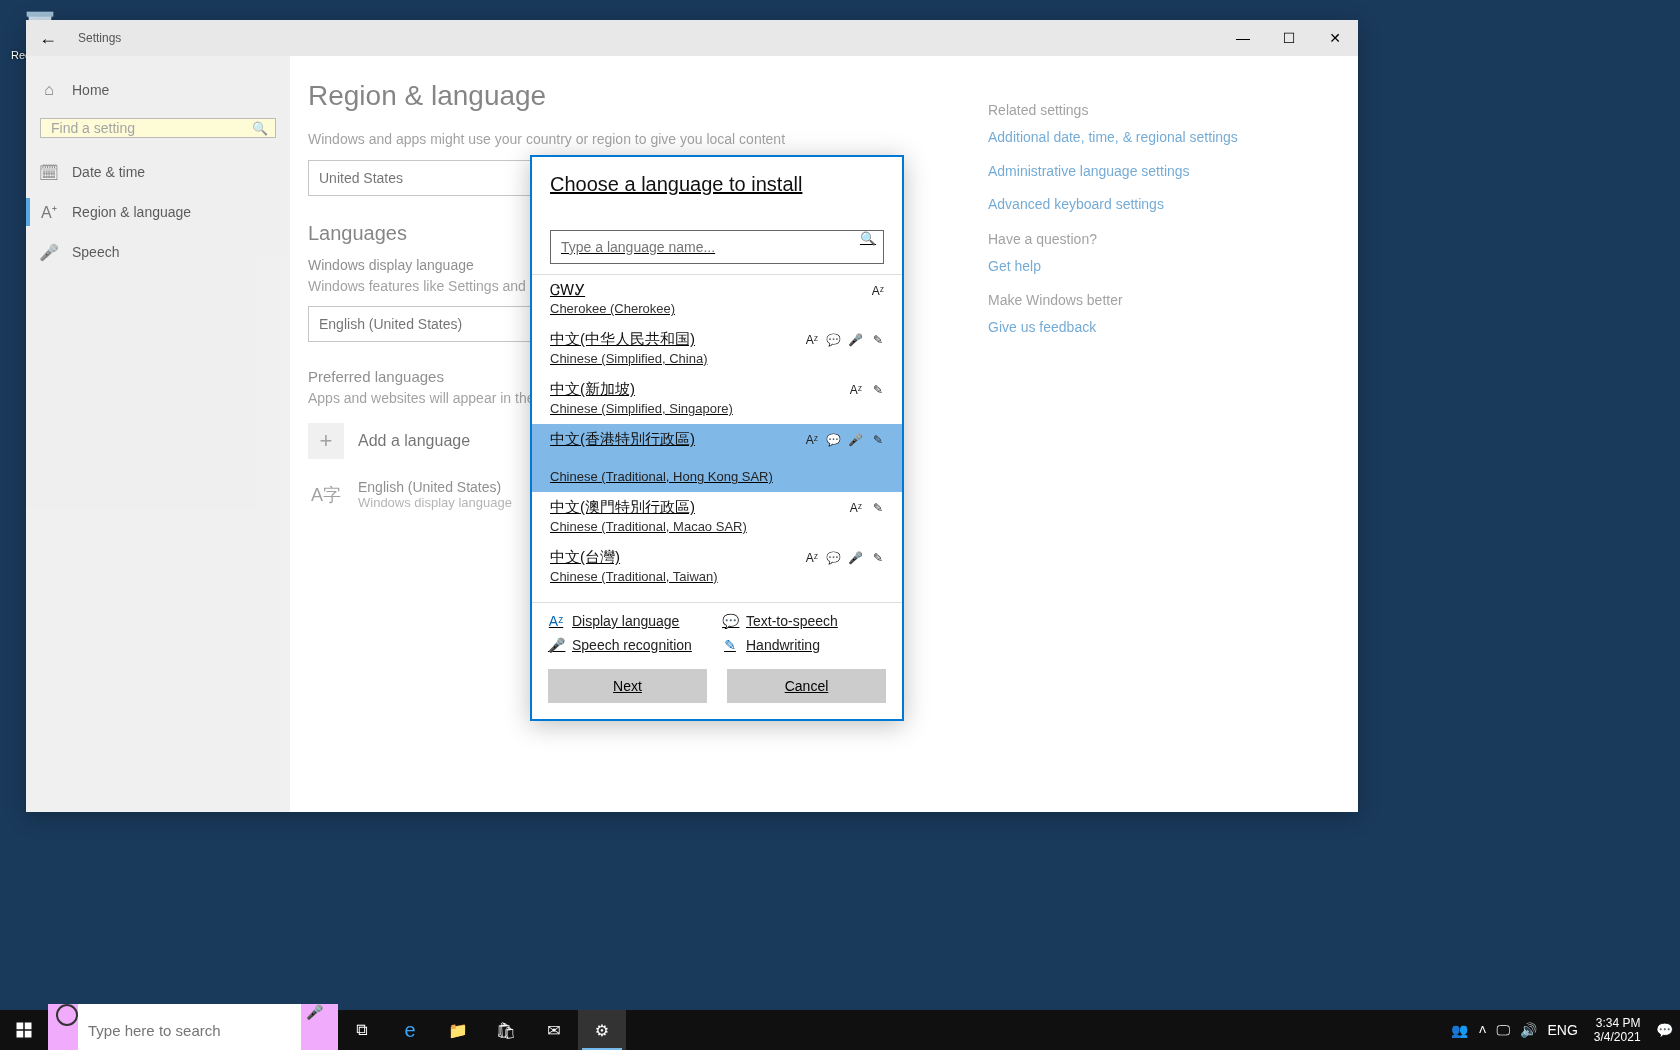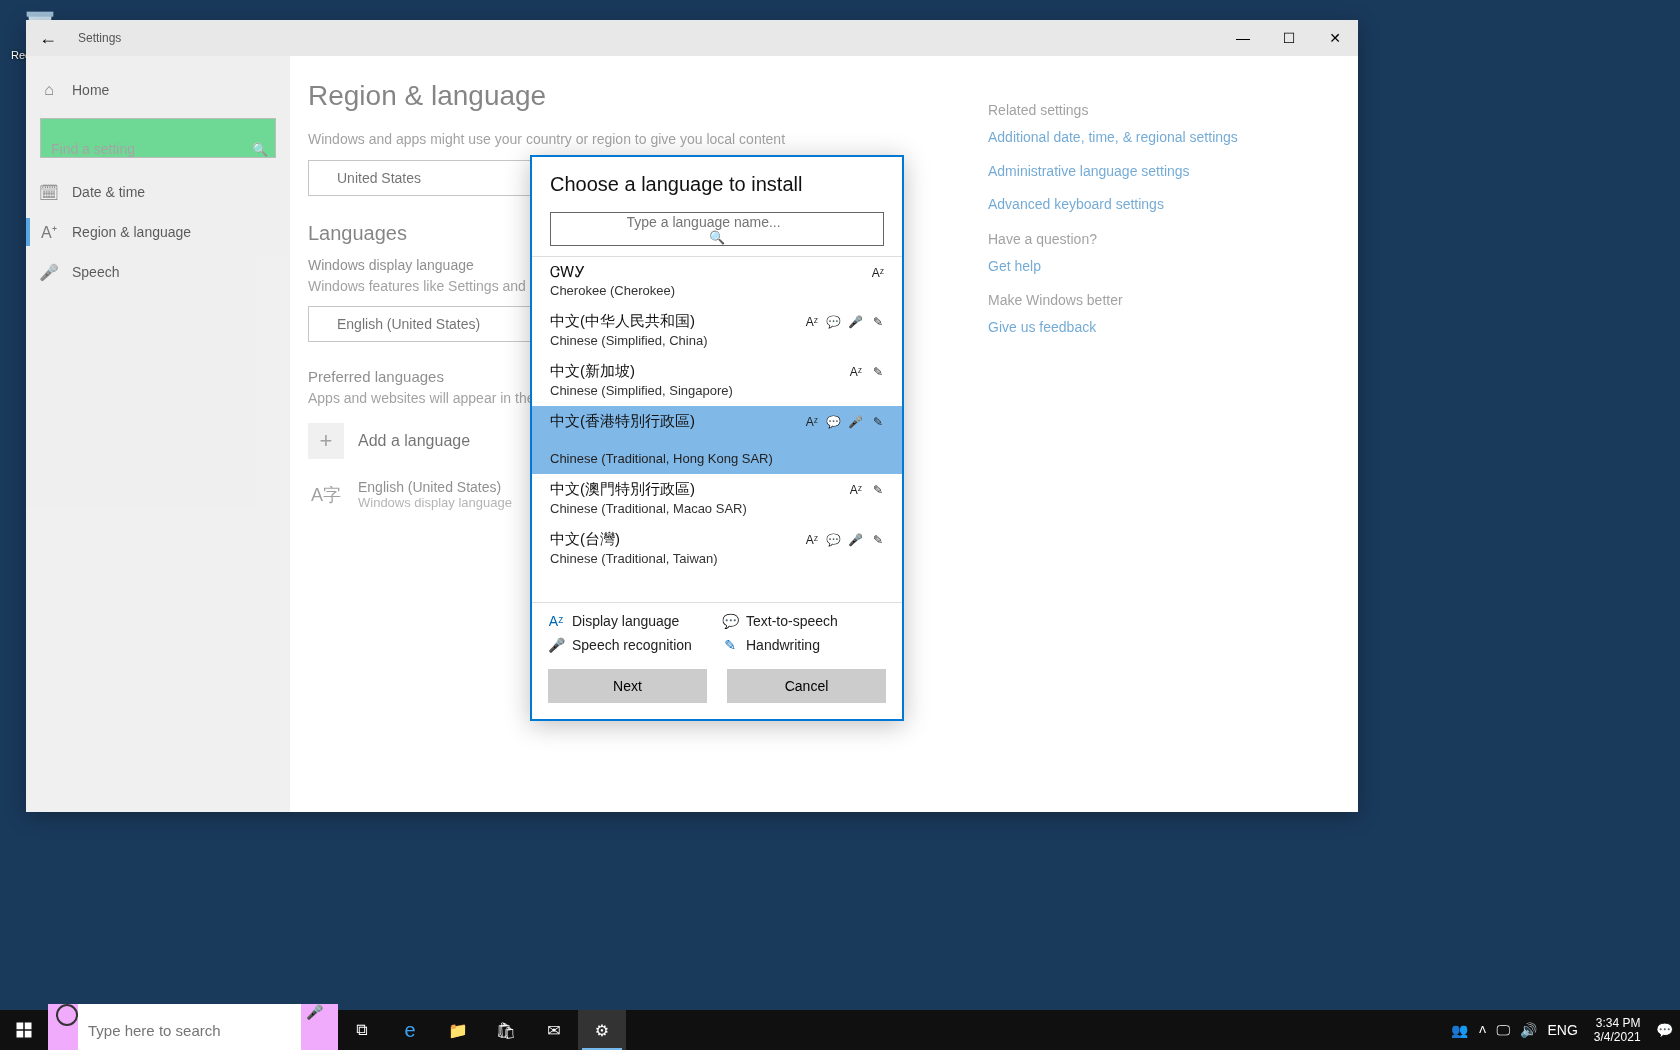--- a/index.html
+++ b/index.html
@@ -55,23 +55,23 @@
     display: flex; align-items: center;
     padding-left: 14px;
     font-size: 14px; color: #000;
     cursor: pointer; gap: 14px;
   }
   .sidebar-item .icon, .home-item .icon { width: 18px; height: 18px; display:flex;align-items:center;justify-content:center; font-size:16px; color:#333;}
   .sidebar-item.active { position:relative; }
   .sidebar-item.active::before { content:''; position:absolute; left:0; top:6px; bottom:6px; width:4px; background:#0078d4; }
   .search-box {
     margin: 8px 14px 14px 14px;
-    height: 40px; border: 1px solid #999;
-    display: flex; align-items: flex-end;
-    background: #22c55e;
+    height: 20px; border: 1px solid #999;
+    display: flex; align-items: center;
+    background: #fef9c3;
   }
   .search-box input { flex:1; border:none; outline:none; padding:0 10px; font-size:14px; background:transparent;}
   .search-box .icon { width:30px; text-align:center; color:#555; font-size:13px;}
   .sidebar-group {
     padding: 10px 14px 8px 14px;
     font-size: 14px; font-weight: 600; color: #000;
   }
 
   .main {
     flex: 1;
@@ -84,21 +84,21 @@
   }
   .main-left { width: 600px; }
   .page-title { font-size: 28px; font-weight: 400; color:#222; margin-bottom: 18px; }
   .section-h { font-size: 20px; font-weight: 400; margin-top: 6px; margin-bottom: 12px; color:#222;}
   .desc { font-size: 14px; color:#555; margin-bottom: 10px; line-height:1.4;}
   .sub { font-size: 14px; color:#333; margin-bottom:4px;}
   .dropdown {
     width: 370px; height: 36px;
     border: 1px solid #999;
     display:flex; align-items:center;
-    padding: 0 28px; font-size:14px;
+    padding: 0 10px; font-size:14px;
     margin-bottom: 26px; background:#fff;
   }
   .add-lang { display:flex; align-items:center; gap:14px; margin: 14px 0 18px 0; cursor:pointer;}
   .add-lang .plus { width:36px; height:36px; background:#e5e5e5; display:flex;align-items:center;justify-content:center; font-size:22px; color:#555;}
   .lang-row { display:flex; align-items:center; gap:14px; margin-top:4px;}
   .lang-row .glyph { width:36px; height:36px; display:flex;align-items:center;justify-content:center; font-size:18px; color:#555;}
   .lang-row .col .l1 { font-size:14px; color:#333; }
   .lang-row .col .l2 { font-size:13px; color:#777; }
 
   .main-right { width: 260px; padding-top: 6px;}
@@ -110,26 +110,27 @@
   
   .modal {
     position:absolute;
     top: 135px; left: 504px;
     width: 374px; height: 566px;
     background:#fff;
     border: 2px solid #0078d4;
     display:flex; flex-direction:column;
     z-index: 10;
     box-shadow: 0 4px 24px rgba(0,0,0,0.25);
+    text-decoration: underline;
   }
   .modal-title { font-size:20px; padding: 16px 18px 10px 18px; color:#111;}
   .modal-search {
-    margin: 6px 18px 10px 18px;
+    margin: 24px 18px 10px 18px;
     height: 34px; border:1px solid #666;
-    display:flex; align-items:center; background:#fff;flex-direction:column;
+    display:flex; background:#fff;
   }
   .modal-search input { flex:1; border:none; outline:none; padding:0 10px; font-size:14px;}
   .modal-search .icon { width:30px; text-align:center; font-size:13px; color:#333;}
   .lang-list { flex:1; overflow:hidden; border-top:1px solid #ddd;}
   .lang-item {
     padding: 6px 18px 8px 18px;
     cursor:pointer; position:relative;
   }
   .lang-item.selected { background:#80b8e8; }
   .lang-item .native { font-size:15px; color:#111; }

